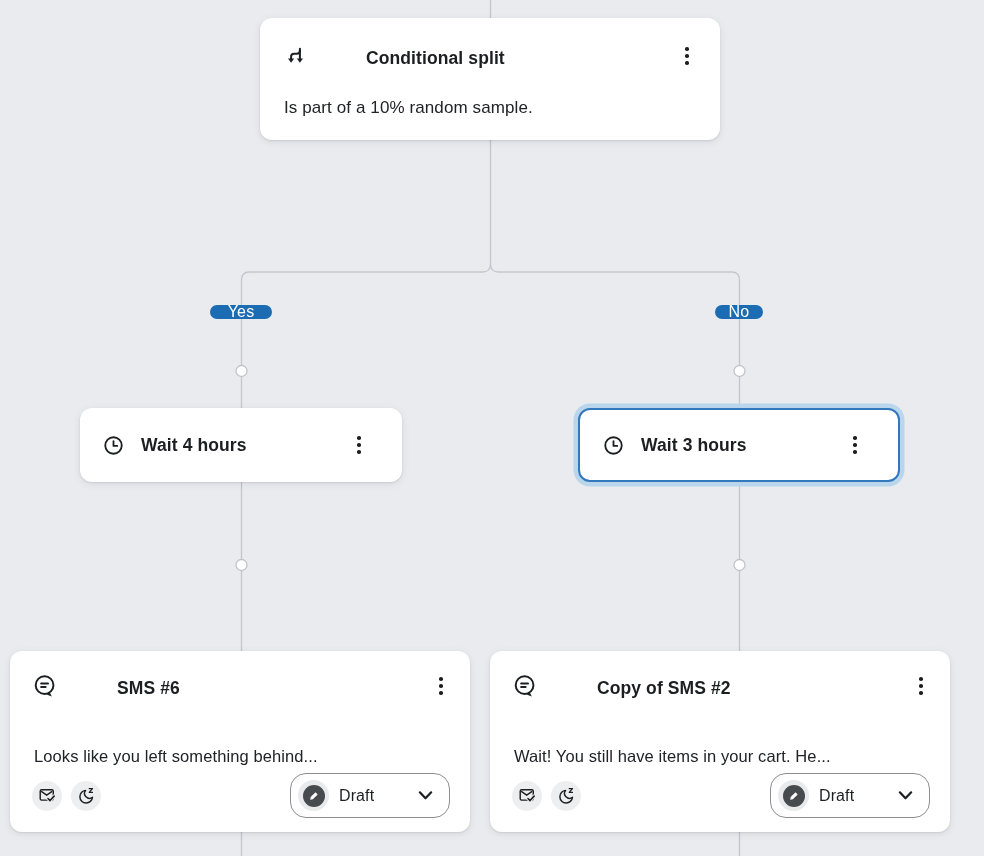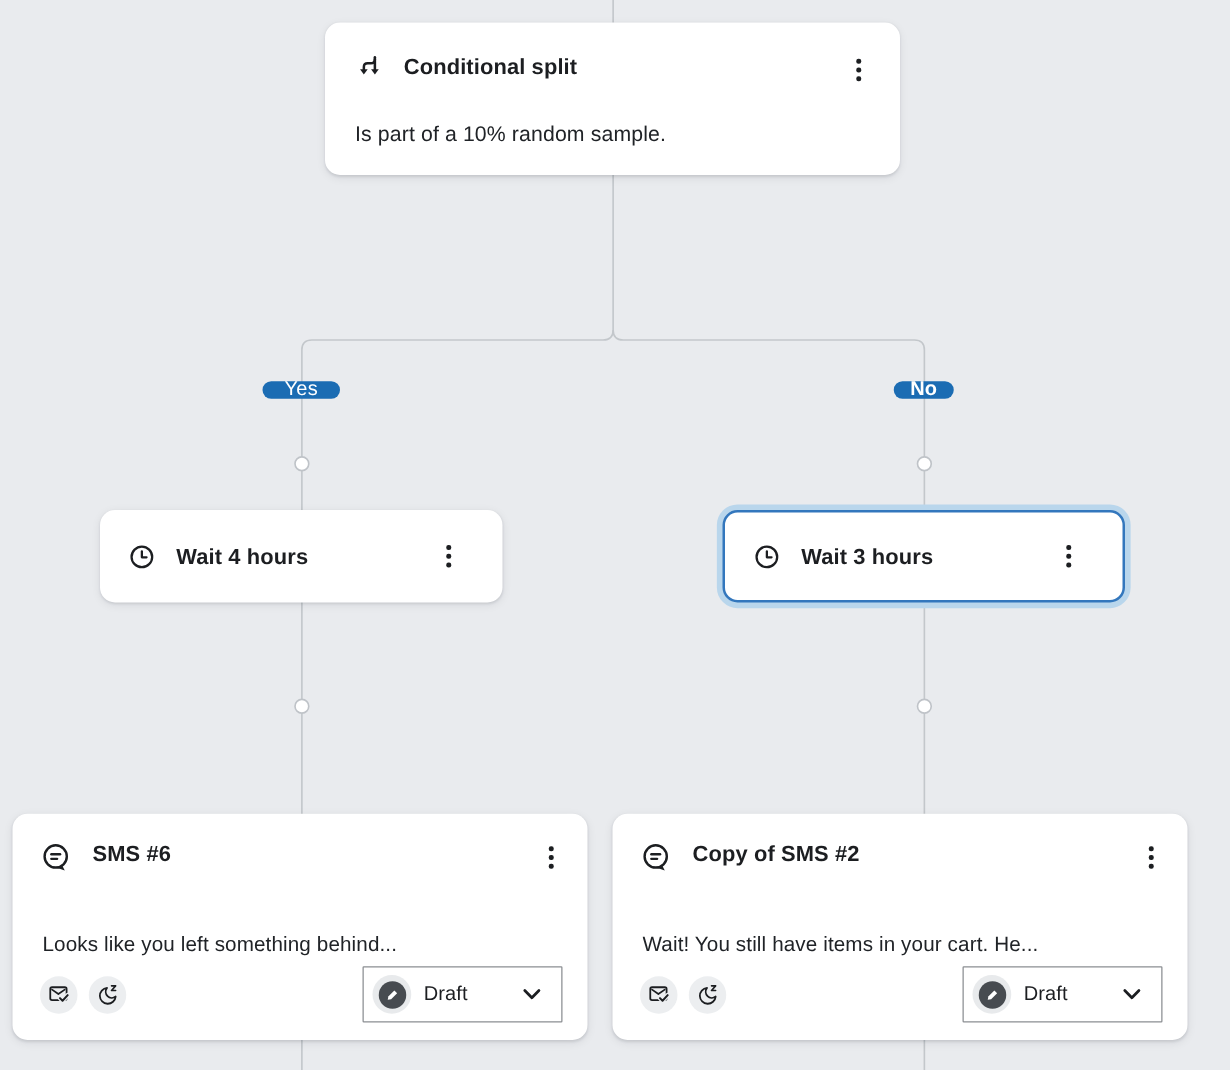--- a/index.html
+++ b/index.html
@@ -24,21 +24,21 @@
     border-radius: 12px;
     box-shadow: 0 1px 2px rgba(16,24,40,.10), 0 2px 8px rgba(16,24,40,.08);
     z-index: 2;
   }
   
   .split-card {
     left: 260px; top: 18px; width: 460px; height: 122px;
     padding: 25px 24px 0 24px;
   }
   .card-header {
-    display: flex; align-items: flex-start;
+    display: flex; align-items: flex-end; gap: 43px;
   }
   .card-title {
     font-size: 17.5px; font-weight: 700; letter-spacing: .1px;
     margin-left: 16px; color: var(--text_primary, #1c1e21);
   }
   .kebab {
     margin-left: auto;
     display: flex; flex-direction: column; gap: 3.5px;
     padding: 4px 7px; cursor: pointer; border-radius: 6px;
   }
@@ -53,21 +53,21 @@
   
   .branch-pill {
     position: absolute; top: 305px; height: 14px;
     background: var(--branch_pill_bg, #1b6cb3);
     color: var(--branch_pill_text, #fff);
     border-radius: 14px; z-index: 2;
     display: flex; align-items: center; justify-content: center;
     font-size: 16px; letter-spacing: .2px;
   }
   .pill-yes { left: 210px; width: 62px; }
-  .pill-no  { left: 715px; width: 48px; font-weight: bold; }
+  .pill-no  { left: 715px; width: 48px; }
   
   .wait-card {
     top: 408px; width: 322px; height: 74px;
     display: flex; align-items: center;
     padding: 0 34px 0 22px;
   }
   .wait-left  { left: 80px; }
   .wait-right {
     left: 578px;
     border: 2px solid var(--selected_border, #3377bd);
@@ -94,21 +94,21 @@
     width: 30px; height: 30px; border-radius: 50%;
     background: var(--badge_bg, #eceef0);
     display: flex; align-items: center; justify-content: center;
   }
   .badge + .badge { margin-left: 9px; }
   .status-button {
     margin-left: auto;
     height: 45px; min-width: 160px;
     background: #fff;
     border: 1px solid var(--button_border, #8b8e92);
-    border-radius: 1px;
+    border-radius: 16px;
     display: flex; align-items: center;
     padding: 0 13px 0 7px; cursor: pointer; gap: 10px;
   }
   .status-icon-badge {
     width: 31px; height: 31px; border-radius: 50%;
     background: #e8eaec;
     display: flex; align-items: center; justify-content: center;
   }
   .status-icon-circle {
     width: 22px; height: 22px; border-radius: 50%;

